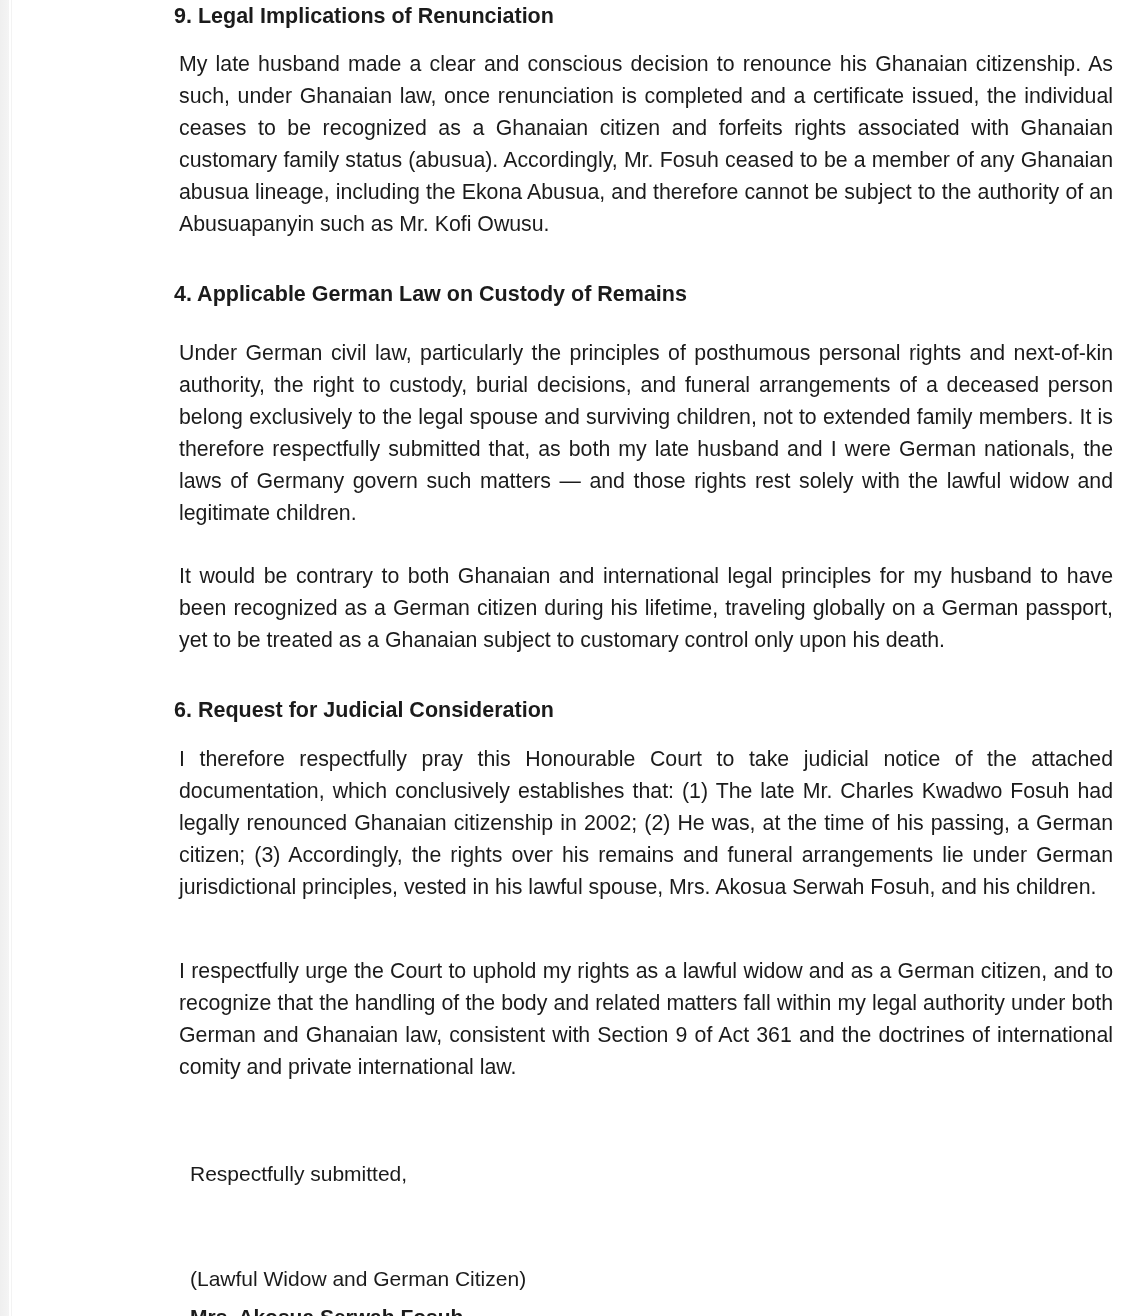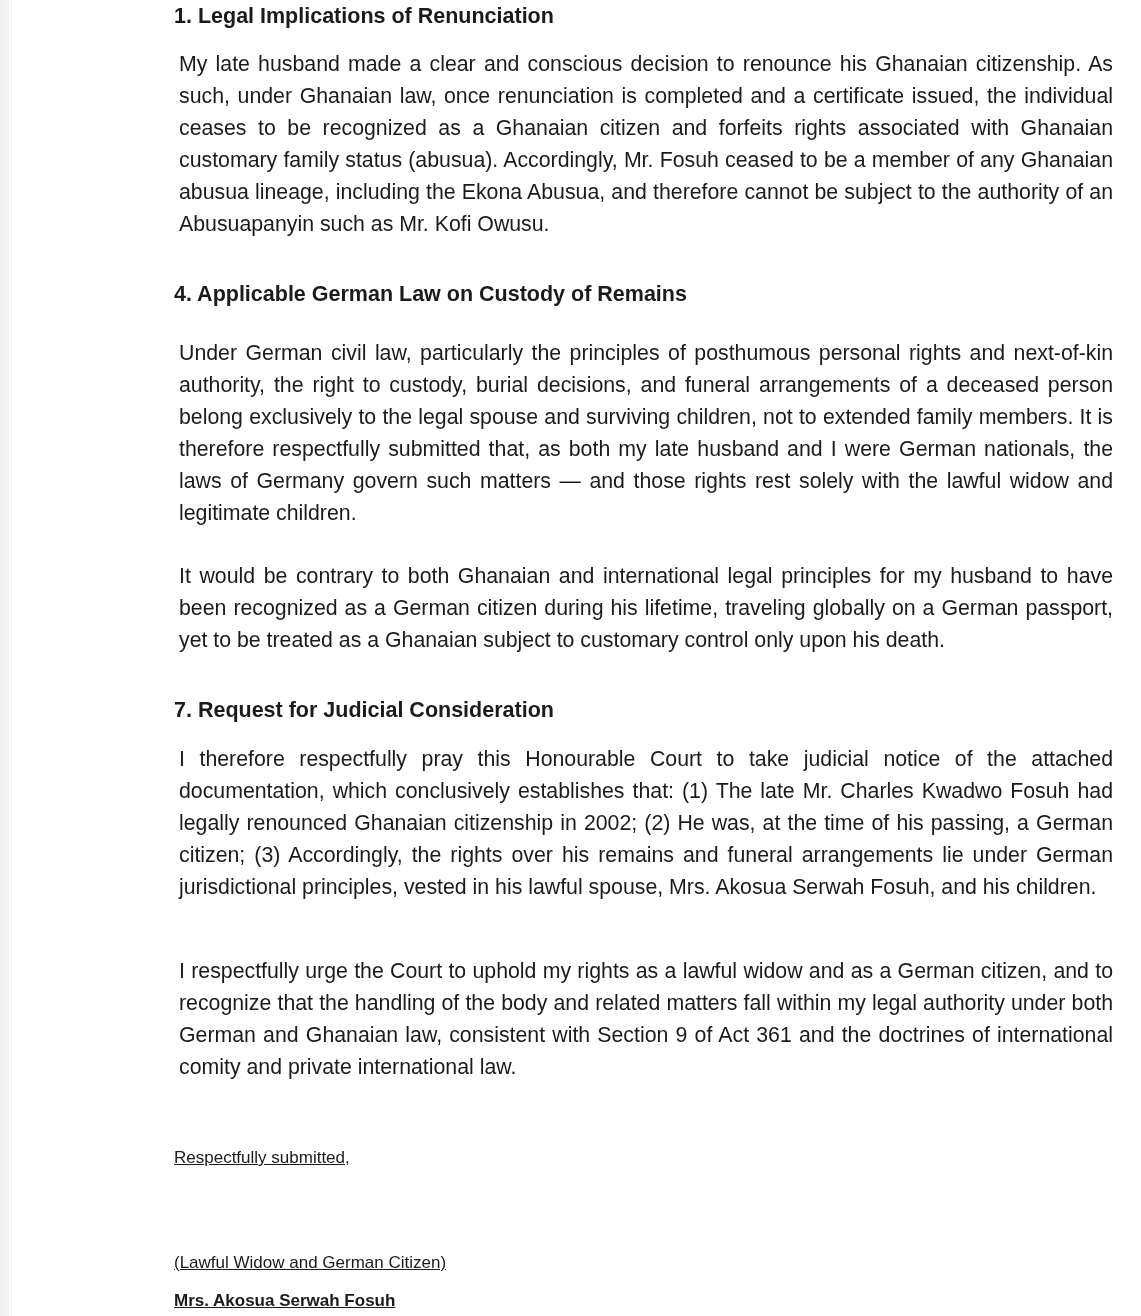--- a/index.html
+++ b/index.html
@@ -41,44 +41,43 @@
     width: 934px;
     margin: 5px;
     font-size: 21.3px;
     line-height: 31.9px;
     text-align: justify;
     text-align-last: left;
   }
   .single {
     position: absolute;
     left: 0;
-    margin: 0;
-    font-size: 17px;
+    margin: 16px;
+    font-size: 21px;
     line-height: 32px;
     white-space: nowrap;
-    text-decoration: underline;
   }
   .bold { font-weight: bold; }
 </style>
 </head>
 <body>
 
 <div class="left-strip"></div>
 <div class="left-strip-line"></div>
 
 <div class="page">
 
-  <h2 class="heading" style="top:0px;">1. Legal Implications of Renunciation</h2>
+  <h2 class="heading" style="top:0px;">9. Legal Implications of Renunciation</h2>
   <p class="para" style="top:44px;">My late husband made a clear and conscious decision to renounce his Ghanaian citizenship. As such, under Ghanaian law, once renunciation is completed and a certificate issued, the individual ceases to be recognized as a Ghanaian citizen and forfeits rights associated with Ghanaian customary family status (abusua). Accordingly, Mr. Fosuh ceased to be a member of any Ghanaian abusua lineage, including the Ekona Abusua, and therefore cannot be subject to the authority of an Abusuapanyin such as Mr. Kofi Owusu.</p>
 
   <h2 class="heading" style="top:278px;">4. Applicable German Law on Custody of Remains</h2>
   <p class="para" style="top:333px;">Under German civil law, particularly the principles of posthumous personal rights and next-of-kin authority, the right to custody, burial decisions, and funeral arrangements of a deceased person belong exclusively to the legal spouse and surviving children, not to extended family members. It is therefore respectfully submitted that, as both my late husband and I were German nationals, the laws of Germany govern such matters — and those rights rest solely with the lawful widow and legitimate children.</p>
   <p class="para" style="top:556px;">It would be contrary to both Ghanaian and international legal principles for my husband to have been recognized as a German citizen during his lifetime, traveling globally on a German passport, yet to be treated as a Ghanaian subject to customary control only upon his death.</p>
 
-  <h2 class="heading" style="top:694px;">7. Request for Judicial Consideration</h2>
+  <h2 class="heading" style="top:694px;">6. Request for Judicial Consideration</h2>
   <p class="para" style="top:739px;">I therefore respectfully pray this Honourable Court to take judicial notice of the attached documentation, which conclusively establishes that: (1) The late Mr. Charles Kwadwo Fosuh had legally renounced Ghanaian citizenship in 2002; (2) He was, at the time of his passing, a German citizen; (3) Accordingly, the rights over his remains and funeral arrangements lie under German jurisdictional principles, vested in his lawful spouse, Mrs. Akosua Serwah Fosuh, and his children.</p>
   <p class="para" style="top:951px;">I respectfully urge the Court to uphold my rights as a lawful widow and as a German citizen, and to recognize that the handling of the body and related matters fall within my legal authority under both German and Ghanaian law, consistent with Section 9 of Act 361 and the doctrines of international comity and private international law.</p>
 
   <p class="single" style="top:1142px;">Respectfully submitted,</p>
   <p class="single bold" style="top:1285px;">Mrs. Akosua Serwah Fosuh</p>
   <p class="single" style="top:1247px;">(Lawful Widow and German Citizen)</p>
 
 </div>
 
 </body></html>

